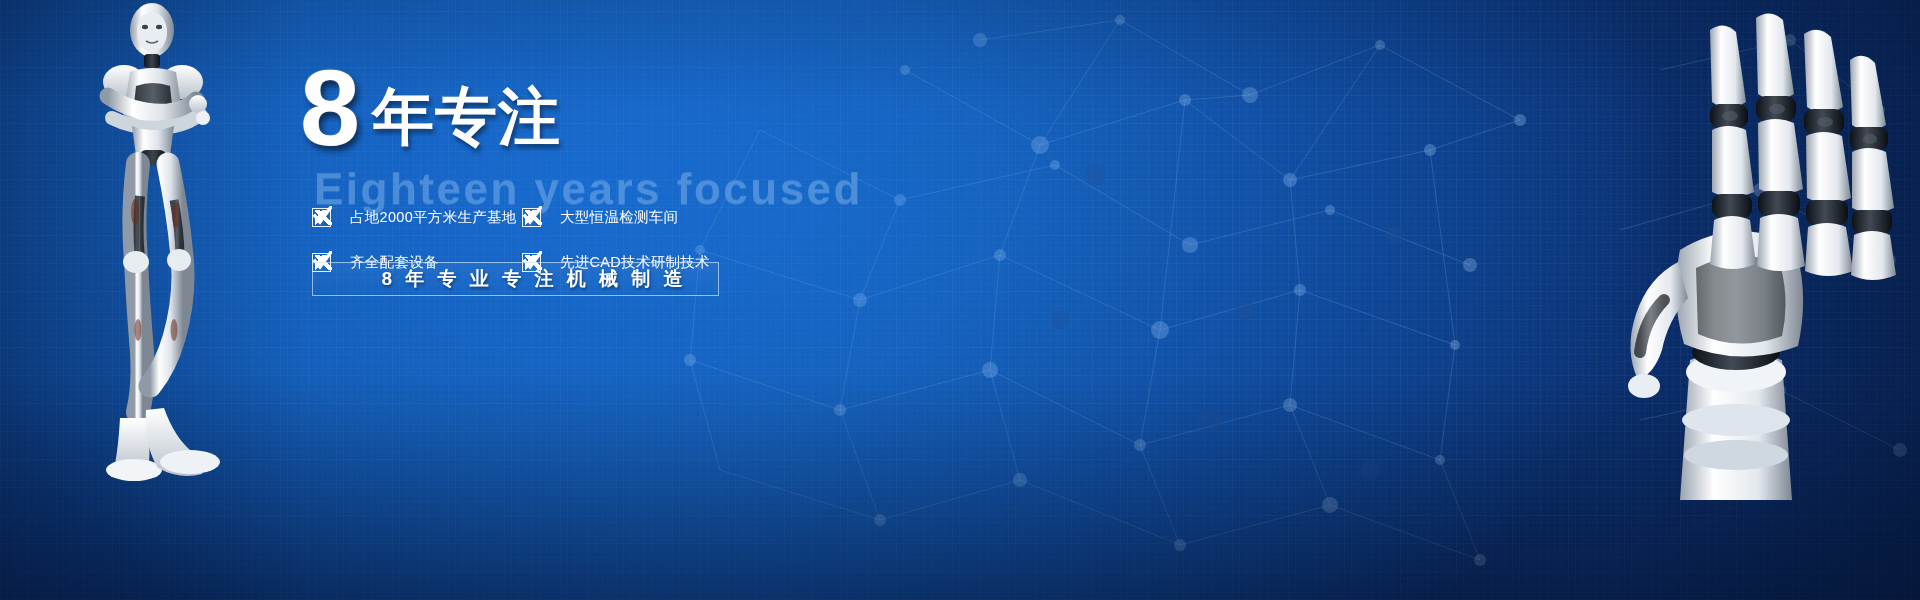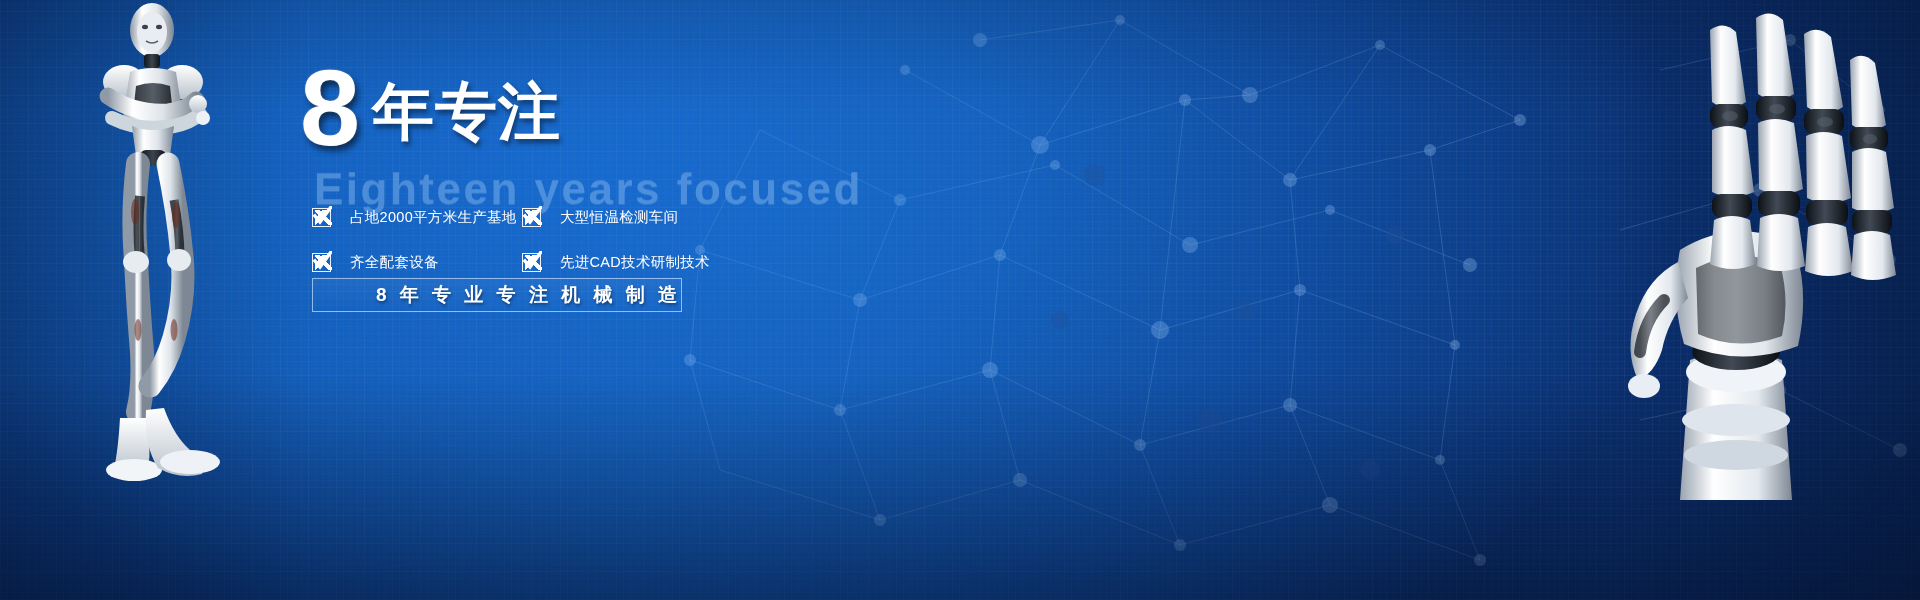--- a/index.html
+++ b/index.html
@@ -41,21 +41,20 @@
     position:absolute;left:0;top:-6px;
     font-size:108px;line-height:1;font-weight:bold;color:#ffffff;
     letter-spacing:-2px;
     text-shadow:3px 5px 6px rgba(0,0,0,.55), 0 0 2px rgba(255,255,255,.4);
   }
   .h-cn{
     position:absolute;left:72px;top:26px;
     font-size:62px;line-height:1;font-weight:bold;color:#ffffff;
     letter-spacing:1px;
     text-shadow:2px 4px 5px rgba(0,0,0,.45);
-    font-family:Liberation Mono, monospace;
   }
   .h-sub{
     position:absolute;left:245px;top:88px;
     font-size:23px;font-weight:bold;color:#ffffff;letter-spacing:1.5px;
     text-shadow:1px 2px 3px rgba(0,0,0,.35);
   }
   .h-en{
     position:absolute;left:14px;top:104px;
     font-size:44px;font-weight:bold;letter-spacing:2.5px;
     color:rgba(120,175,235,.40);
@@ -78,24 +77,25 @@
     background:
       linear-gradient(45deg, transparent 0 42%, #ffffff 42% 60%, transparent 60% 100%),
       linear-gradient(-52deg, transparent 0 56%, #ffffff 56% 76%, transparent 76% 100%);
     -webkit-mask-image:none;
   }
   .chk svg{position:absolute;left:-1px;top:-3px;}
   .feat-label{font-size:14.5px;color:#ffffff;white-space:nowrap;letter-spacing:.3px;}
 
   
   .cta{
-    position:absolute;left:12px;top:218px;width:368px;height:32px;
+    position:absolute;left:12px;top:202px;width:368px;height:32px;
     border:1px solid rgba(200,225,255,.70);
-    display:flex;align-items:center;justify-content:flex-end;
+    display:flex;align-items:center;justify-content:center;
     background:linear-gradient(180deg, rgba(255,255,255,.05), rgba(255,255,255,0));
+    padding-left:37px;
   }
   .cta-label{
     font-size:19px;font-weight:bold;color:#ffffff;letter-spacing:4px;
     text-shadow:1px 2px 3px rgba(0,0,0,.4);
   }
 
   
   .robot{position:absolute;left:78px;top:0;width:180px;height:485px;}
   
   .hand{position:absolute;right:0;top:0;width:360px;height:500px;}

